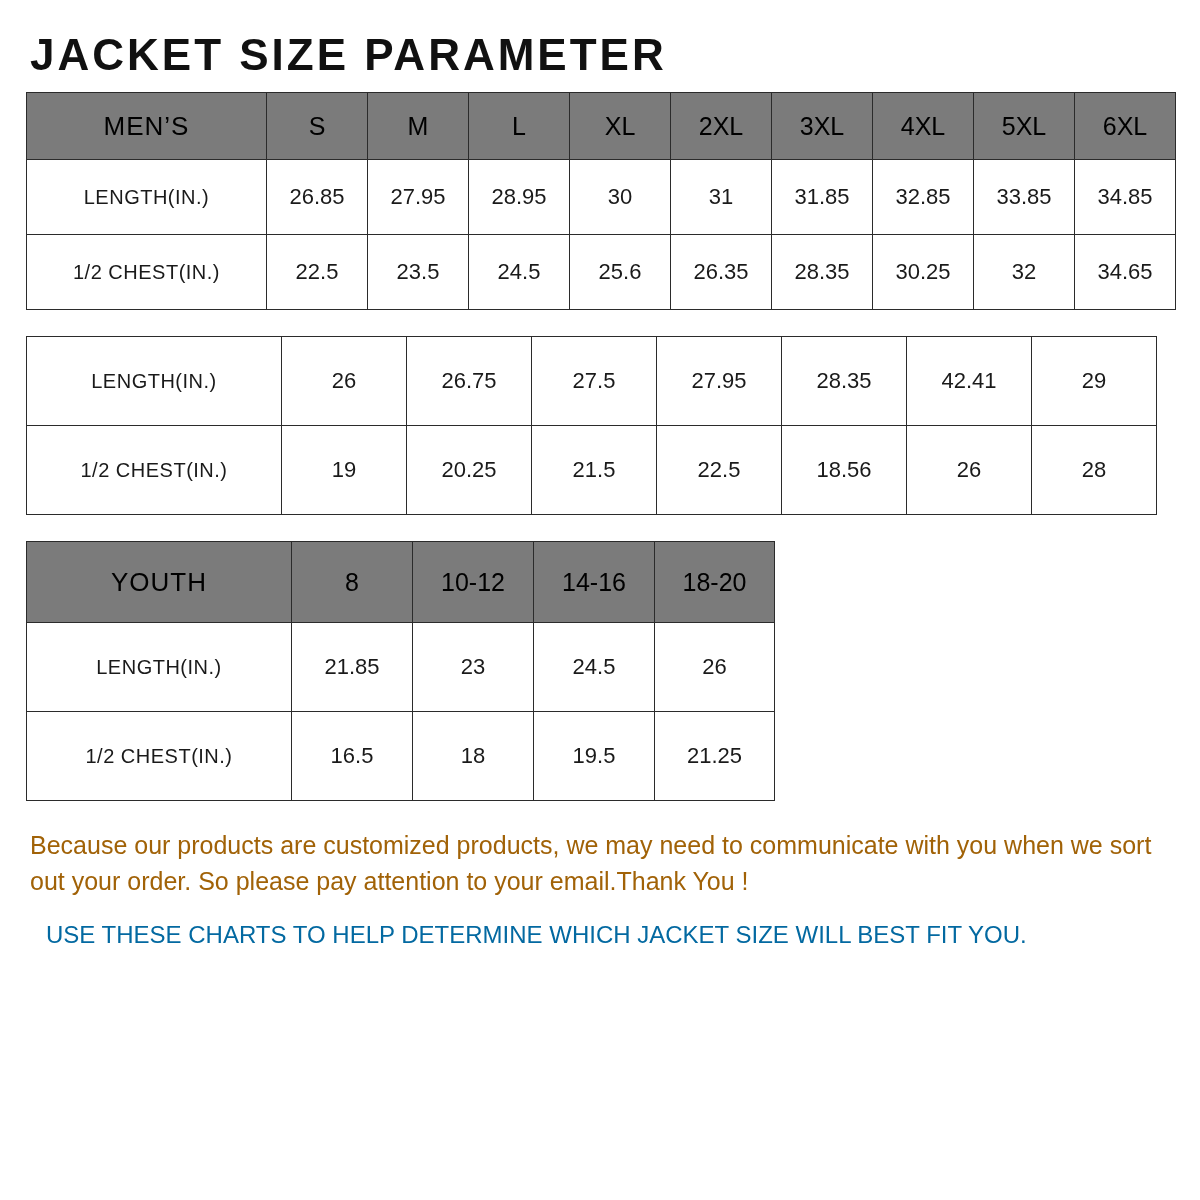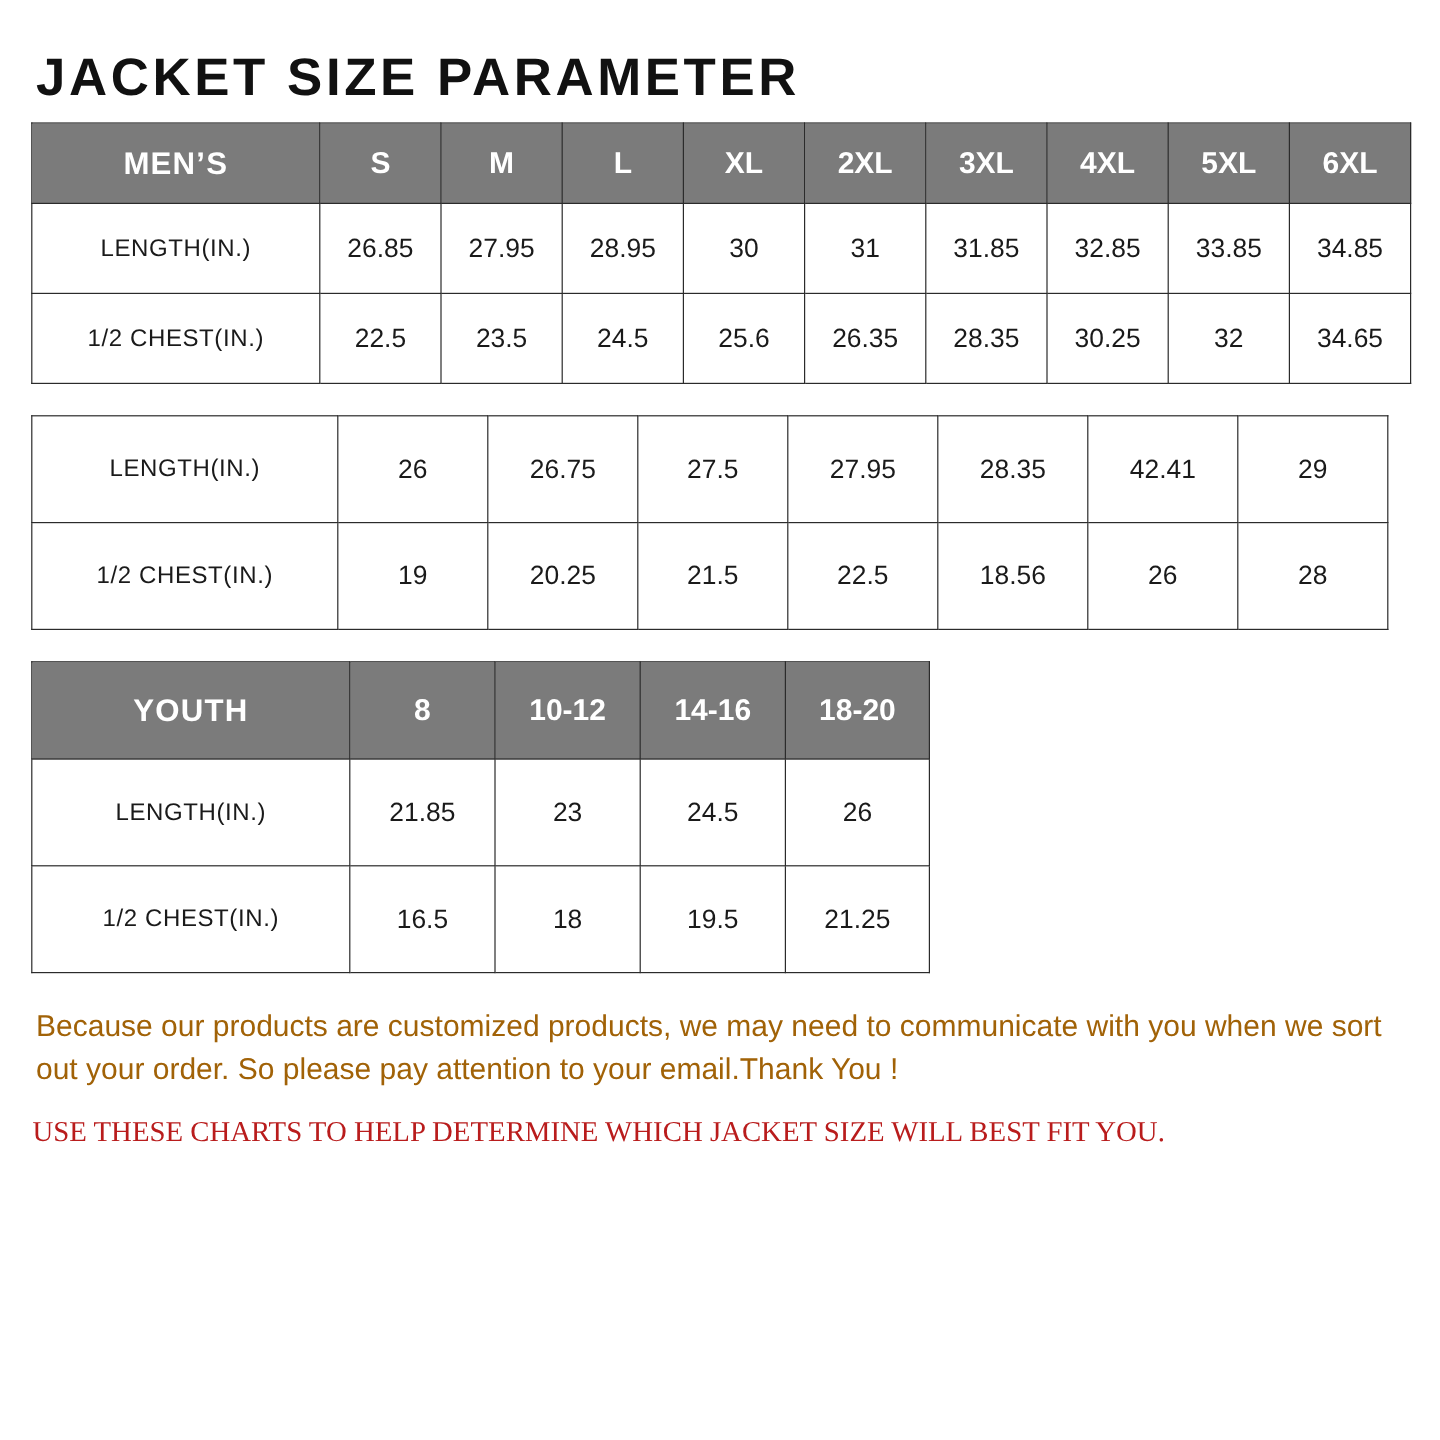--- a/index.html
+++ b/index.html
@@ -11,21 +11,21 @@
     width: 1200px;
     height: 1200px;
     font-family: "Liberation Sans", sans-serif;
     color: #1a1a1a;
     overflow: hidden;
   }
   .page {
     box-sizing: border-box;
     width: 1200px;
     height: 1200px;
-    padding: 38px 26px 0 26px;
+    padding: 28px 26px 0 26px;
   }
   .title {
     font-size: 44px;
     font-weight: bold;
     letter-spacing: 3px;
     color: #111111;
     margin: 4px 0 14px 4px;
     line-height: 1.05;
   }
   .note-top {
@@ -44,22 +44,22 @@
     border: 1px solid #2b2b2b;
     text-align: center;
     vertical-align: middle;
     font-size: 22px;
     color: #1a1a1a;
     background: #ffffff;
     padding: 0;
   }
   table.size-table tr.head td {
     background: #7b7b7b;
-    color: #ffffff;
-    font-weight: bold;
+    color: #000000;
+    font-weight: normal;
   }
   table.size-table tr.head td.cat {
     font-size: 26px;
     letter-spacing: 1px;
   }
   table.size-table tr.head td.sz {
     font-size: 25px;
   }
   table.size-table td.rowlabel {
     font-size: 20px;
@@ -87,26 +87,25 @@
   .t-youth td.rowlabel { font-size: 25px; }
 
   .note-bottom {
     color: #a16207;
     font-size: 25px;
     line-height: 1.45;
     margin: 4px 0 18px 4px;
     max-width: 1130px;
   }
   .note-bottom2 {
-    color: #b91c1c;
+    color: #0369a1;
     font-size: 24px;
     line-height: 1.4;
-    margin: 0 0 0 1px;
+    margin: 0 0 0 20px;
     max-width: 1130px;
-    font-family: Liberation Serif, serif;
   }
 </style>
 </head>
 <body>
 
 <div class="page">
 
   <div class="title">JACKET SIZE PARAMETER</div>
 
 

